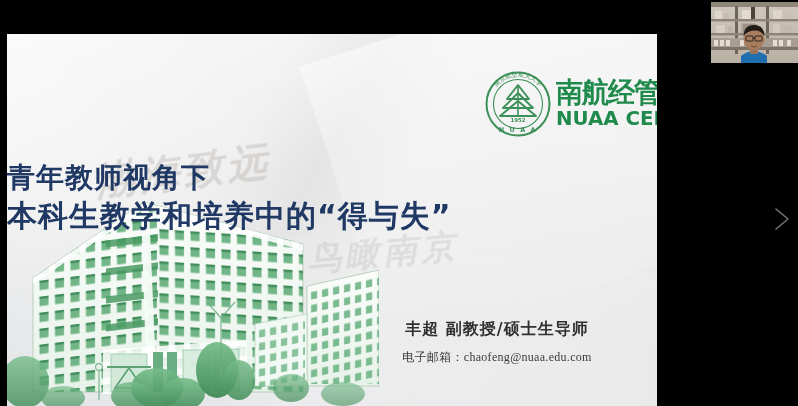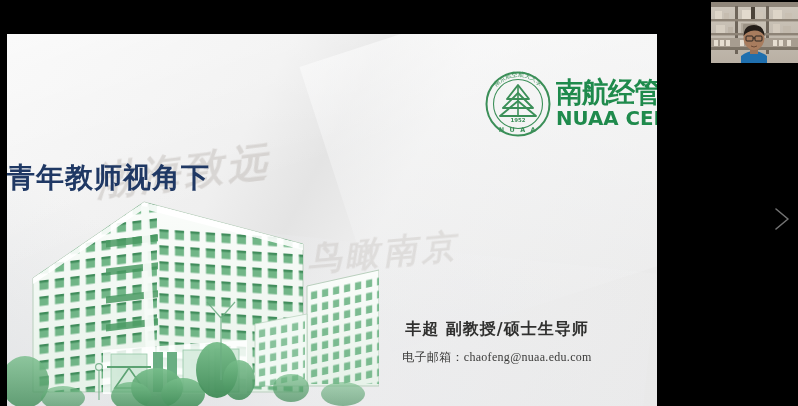--- a/index.html
+++ b/index.html
@@ -353,20 +353,21 @@
         </svg>
       </div>
       <div class="logo-text">
         <div class="logo-cn">南航经管</div>
         <div class="logo-en">NUAA CEM</div>
       </div>
     </div>
 
     <div id="title-block">
       <div class="title-line l1">青年教师视角下</div>
+      <div class="title-line l2">本科生教学和培养中的“得与失”</div>
     </div>
 
     <div id="presenter">
       <div class="presenter-name">丰超  副教授/硕士生导师</div>
       <div class="presenter-email">电子邮箱：chaofeng@nuaa.edu.com</div>
     </div>
 
   </div>
 
   <div id="webcam">

